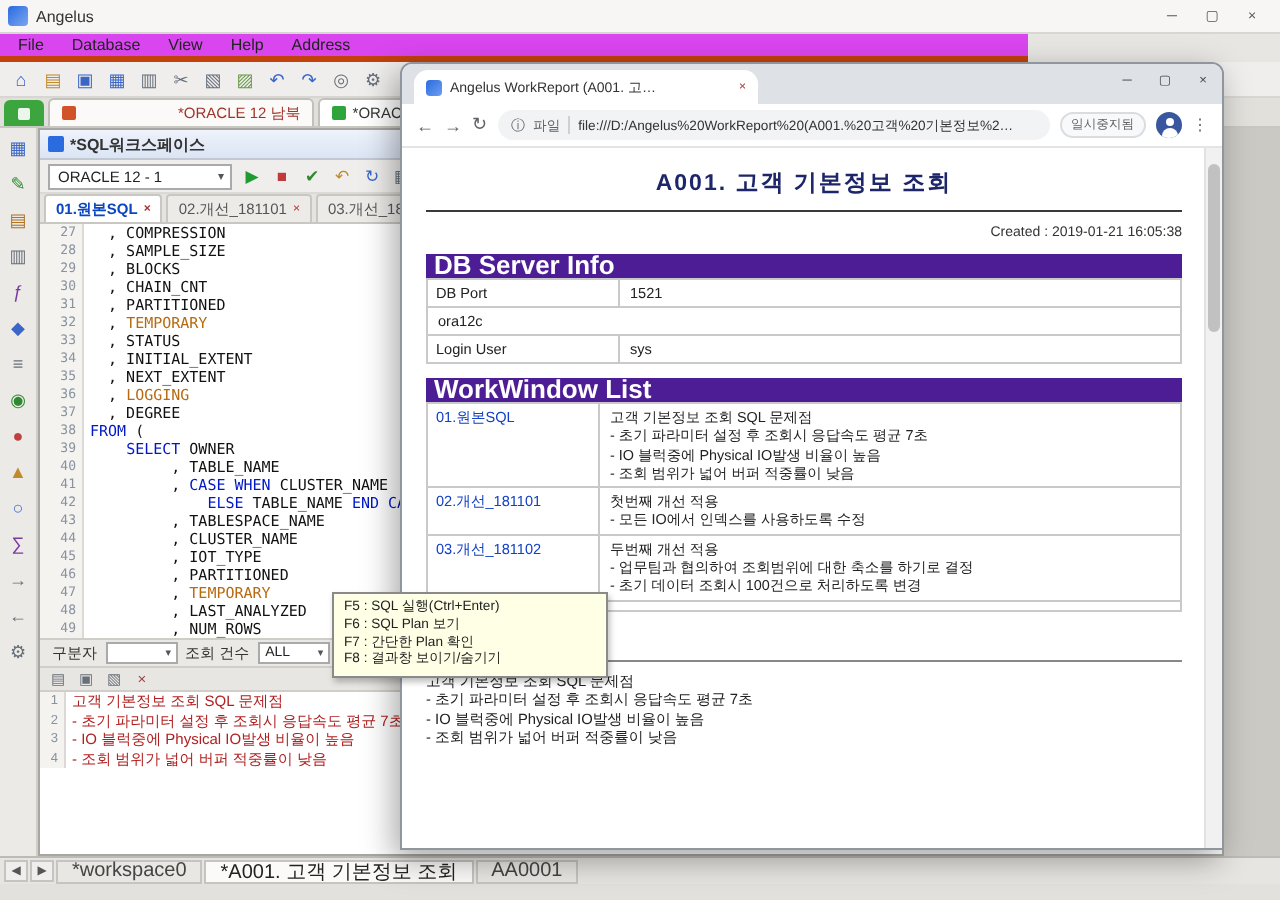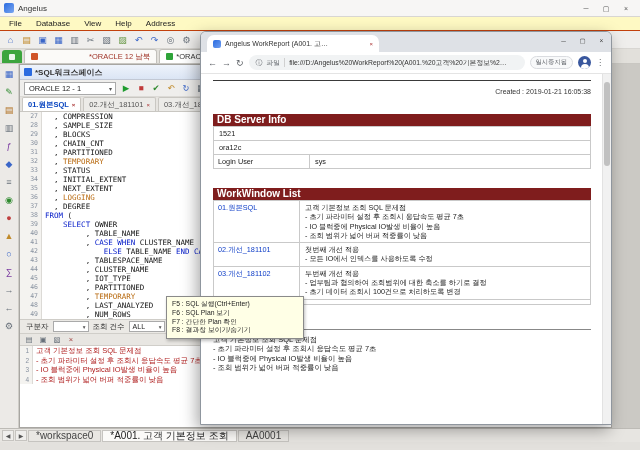--- a/index.html
+++ b/index.html
@@ -5,21 +5,21 @@
   *{box-sizing:border-box;margin:0;padding:0}
   html,body{width:640px;height:450px}
   body{position:relative;overflow:hidden;background:#e8e6e2;font-family:"Liberation Sans","DejaVu Sans",sans-serif;color:#222}
 
   
   .titlebar{position:absolute;left:0;top:0;width:640px;height:17px;background:#f7f6f5;border-bottom:1px solid #d8d6d2;display:flex;align-items:center;gap:4px;padding:0 4px}
   .app-icon{width:10px;height:10px;border-radius:2px;background:linear-gradient(135deg,#2a6be0,#7aa6f0);flex:none}
   .app-title{font-size:8px;color:#333}
   .win-controls{margin-left:auto;display:flex}
   .win-btn{width:20px;height:13px;font-size:7px;color:#555;text-align:center;line-height:13px}
-  .menubar{position:absolute;left:0;top:17px;width:640px;height:14px;background:#fef9c3;border-bottom:1px solid #c2410c;display:flex;align-items:center;padding-left:2px}
+  .menubar{position:absolute;left:0;top:17px;width:514px;height:14px;background:#d946ef;border-bottom:3px solid #c2410c;display:flex;align-items:center;padding-left:2px}
   .menu-item{font-size:8px;color:#222;padding:0 7px;line-height:14px}
   .toolbar{position:absolute;left:0;top:31px;width:640px;height:18px;background:#efeeec;border-bottom:1px solid #d8d6d2;display:flex;align-items:center;gap:1px;padding-left:3px}
   .tb-icon{width:15px;height:14px;font-size:9px;line-height:14px;text-align:center;border-radius:2px}
   .conntabs{position:absolute;left:0;top:49px;width:640px;height:15px;background:#e2e0db;border-bottom:1px solid #c9c7c2;display:flex;align-items:flex-end;gap:2px;padding-left:2px}
   .intro-tab{width:20px;height:13px;background:#3da53d;border-radius:3px 3px 0 0;display:flex;align-items:center;justify-content:center}
   .intro-dot{width:6px;height:6px;background:#fff;border-radius:1px;opacity:.9}
   .conn-list{display:flex;gap:2px;align-items:flex-end}
   .conn-tab{height:14px;display:flex;align-items:center;gap:3px;padding:0 6px;background:#ffffff;border:1px solid #c2c0bb;border-bottom:none;border-radius:3px 3px 0 0;font-size:7.5px;color:#444}
   .conn-tab.active{background:#fbfaf8}
   .conn-dot{width:7px;height:7px;border-radius:1px;flex:none}
@@ -81,21 +81,21 @@
   .avatar::before{content:"";position:absolute;left:4.5px;top:2.5px;width:4px;height:4px;border-radius:50%;background:#fff}
   .avatar::after{content:"";position:absolute;left:2.5px;top:7.5px;width:8px;height:6px;border-radius:4px 4px 0 0;background:#fff}
   .bdots{font-size:8px;color:#5f6368}
   .bcontent{position:absolute;left:0;top:42px;right:0;bottom:0;background:#fff;overflow:hidden}
   .bscroll{position:absolute;right:0;top:0;width:9px;bottom:0;background:#f1f1f1;border-left:1px solid #e2e2e2}
   .bthumb{position:absolute;left:1px;right:1px;top:8px;height:84px;background:#c1c1c1;border-radius:3px}
   .report{position:absolute;left:12px;right:20px;top:0;bottom:0}
   .rtitle{margin-top:10px;text-align:center;font-size:11.5px;font-weight:bold;color:#1c2668;letter-spacing:1px}
   .rhr{margin-top:6px;border-top:1.5px solid #3a3a3a}
   .rcreated{margin-top:7px;text-align:right;font-size:7px;color:#333}
-  .rband{margin-top:19px;height:12px;background:#7f1d1d;color:#fff;font-size:10px;font-weight:bold;line-height:12px;padding-left:4px}
+  .rband{margin-top:7px;height:12px;background:#4c1d95;color:#fff;font-size:13px;font-weight:bold;line-height:12px;padding-left:4px}
   .rtable{border:1px solid #c9c9c9;border-bottom:none}
   .rrow{display:flex;border-bottom:1px solid #c9c9c9}
   .rlabel{width:96px;flex:none;font-size:7.3px;padding:2px 4px;border-right:1px solid #c9c9c9;color:#222}
   .rvalue{font-size:7.3px;padding:2px 5px;color:#222}
   .wlabel{width:86px;flex:none;font-size:7.3px;color:#1240c8;padding:2px 4px;border-right:1px solid #c9c9c9}
   .wlines{font-size:7.2px;line-height:9.3px;padding:2px 5px;white-space:pre-line;color:#222}
   .rsection{margin-top:10px;font-size:8.5px;font-weight:bold;color:#1c2668}
   .rshr{margin-top:2px;border-top:1px solid #888}
   .rbody{margin-top:5px;font-size:7.4px;line-height:9.6px;white-space:pre-line;color:#222}
 
@@ -411,27 +411,29 @@
       <span class="scheme">파일</span>
       <span class="vdiv"></span>
       <span class="url">file:///D:/Angelus%20WorkReport%20(A001.%20고객%20기본정보%2…</span>
     </span>
     <span class="badge">일시중지됨</span>
     <span class="avatar"></span>
     <span class="bdots">⋮</span>
   </div>
   <div class="bcontent">
     <div class="report">
+      <div class="rtitle">A001. 고객 기본정보 조회</div>
       <div class="rhr"></div>
       <div class="rcreated">Created : 2019-01-21 16:05:38</div>
       <div class="rband">DB Server Info</div>
       <div class="rtable">
 
 
           <div class="rrow">
+            <span class="rlabel">DB Port</span>
             <span class="rvalue">1521</span>
           </div>
 
           <div class="rrow">
             <span class="rvalue">ora12c</span>
           </div>
 
           <div class="rrow">
             <span class="rlabel">Login User</span>
             <span class="rvalue">sys</span>

